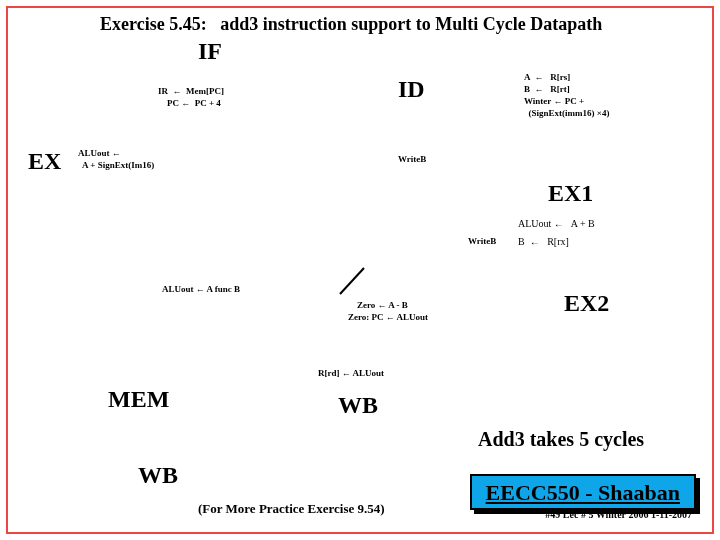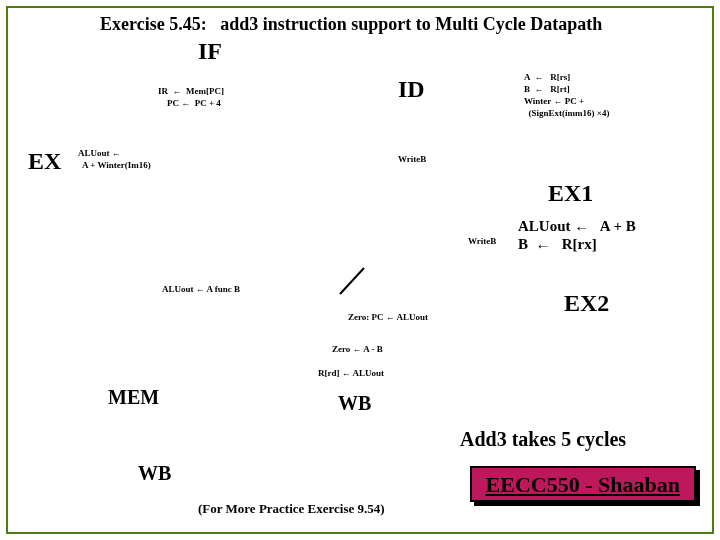--- a/index.html
+++ b/index.html
@@ -10,59 +10,59 @@
     font-family: "Times New Roman", serif;
     background: #fff;
     color: #000;
   }
   .frame {
     position: absolute;
     left: 6px;
     top: 6px;
     width: 708px;
     height: 528px;
-    border: 2px solid #4d7c0f;
+    border: 2px solid #ef4444;
     box-sizing: border-box;
   }
   .abs { position: absolute; }
   .title {
     font-size: 18px;
     font-weight: bold;
     white-space: pre;
   }
   .stage-big {
     font-size: 24px;
     font-weight: bold;
   }
   .stage-med {
-    font-size: 20px;
+    font-size: 24px;
     font-weight: bold;
   }
   .small {
     font-size: 9px;
     font-weight: bold;
     white-space: pre;
   }
   .midtext {
-    font-size: 15px;
-    font-weight: bold;
+    font-size: 10px;
+    font-weight: normal;
     white-space: pre;
   }
   .cycles {
     font-size: 20px;
     font-weight: bold;
   }
   .footer-box {
     position: absolute;
     right: 16px;
-    bottom: 30px;
+    bottom: 22px;
     border: 2px solid #000;
     padding: 4px 14px 2px 14px;
     box-shadow: 4px 4px 0 #000;
-    background: #be185d;
+    background: #0ea5e9;
   }
   .footer-course {
     font-size: 22px;
     font-weight: bold;
     text-decoration: underline;
   }
   .footer-sub {
     position: absolute;
     right: 20px;
     bottom: 12px;
@@ -90,52 +90,53 @@
   <div class="abs stage-big" style="left:390px; top:68px;">ID</div>
 
   <div class="abs small" style="left:516px; top:64px;">A  ←   R[rs]</div>
   <div class="abs small" style="left:516px; top:76px;">B  ←   R[rt]</div>
   <div class="abs small" style="left:516px; top:88px;">Winter ← PC +</div>
   <div class="abs small" style="left:516px; top:100px;">  (SignExt(imm16) ×4)</div>
 
   <div class="abs stage-big" style="left:20px; top:140px;">EX</div>
 
   <div class="abs small" style="left:70px; top:140px;">ALUout ←</div>
-  <div class="abs small" style="left:70px; top:152px;">  A + Winter(Im16)</div>
+  <div class="abs small" style="left:70px; top:152px;">  A + SignExt(Im16)</div>
 
   <div class="abs small" style="left:390px; top:146px;">WriteB</div>
 
   <div class="abs stage-big" style="left:540px; top:172px;">EX1</div>
 
   <div class="abs midtext" style="left:510px; top:210px;">ALUout ←   A + B</div>
   <div class="abs midtext" style="left:510px; top:228px;">B  ←   R[rx]</div>
 
   <div class="abs small" style="left:460px; top:228px;">WriteB</div>
 
   <div class="abs small" style="left:154px; top:276px;">ALUout ← A func B</div>
 
   <svg style="left:324px; top:254px;" width="40" height="40">
     <line x1="8" y1="32" x2="32" y2="6" stroke="#000" stroke-width="2"></line>
   </svg>
 
-  <div class="abs small" style="left:324px; top:292px;margin-top:44px;">Zero ← A - B</div>
+  <div class="abs small" style="left:349px; top:292px;">Zero ← A - B</div>
   <div class="abs small" style="left:340px; top:304px;">Zero: PC ← ALUout</div>
 
   <div class="abs stage-big" style="left:556px; top:282px;">EX2</div>
 
 
   <div class="abs small" style="left:310px; top:360px;">R[rd] ← ALUout</div>
 
   <div class="abs stage-med" style="left:100px; top:378px;">MEM</div>
 
   <div class="abs stage-med" style="left:330px; top:384px;">WB</div>
 
-  <div class="abs cycles" style="left:452px; top:420px;text-align:center;">Add3 takes 5 cycles</div>
+  <div class="abs cycles" style="left:470px; top:420px;text-align:center;">Add3 takes 5 cycles</div>
 
   <div class="abs stage-med" style="left:130px; top:454px;">WB</div>
 
   <div class="abs formore" style="left:190px; top:493px;">(For More Practice Exercise 9.54)</div>
 
   <div class="footer-box">
     <span class="footer-course">EECC550 - Shaaban</span>
   </div>
+  <div class="footer-sub">#49   Lec # 5  Winter 2006  1-11-2007</div>
 
 </div>
 
 </body></html>

